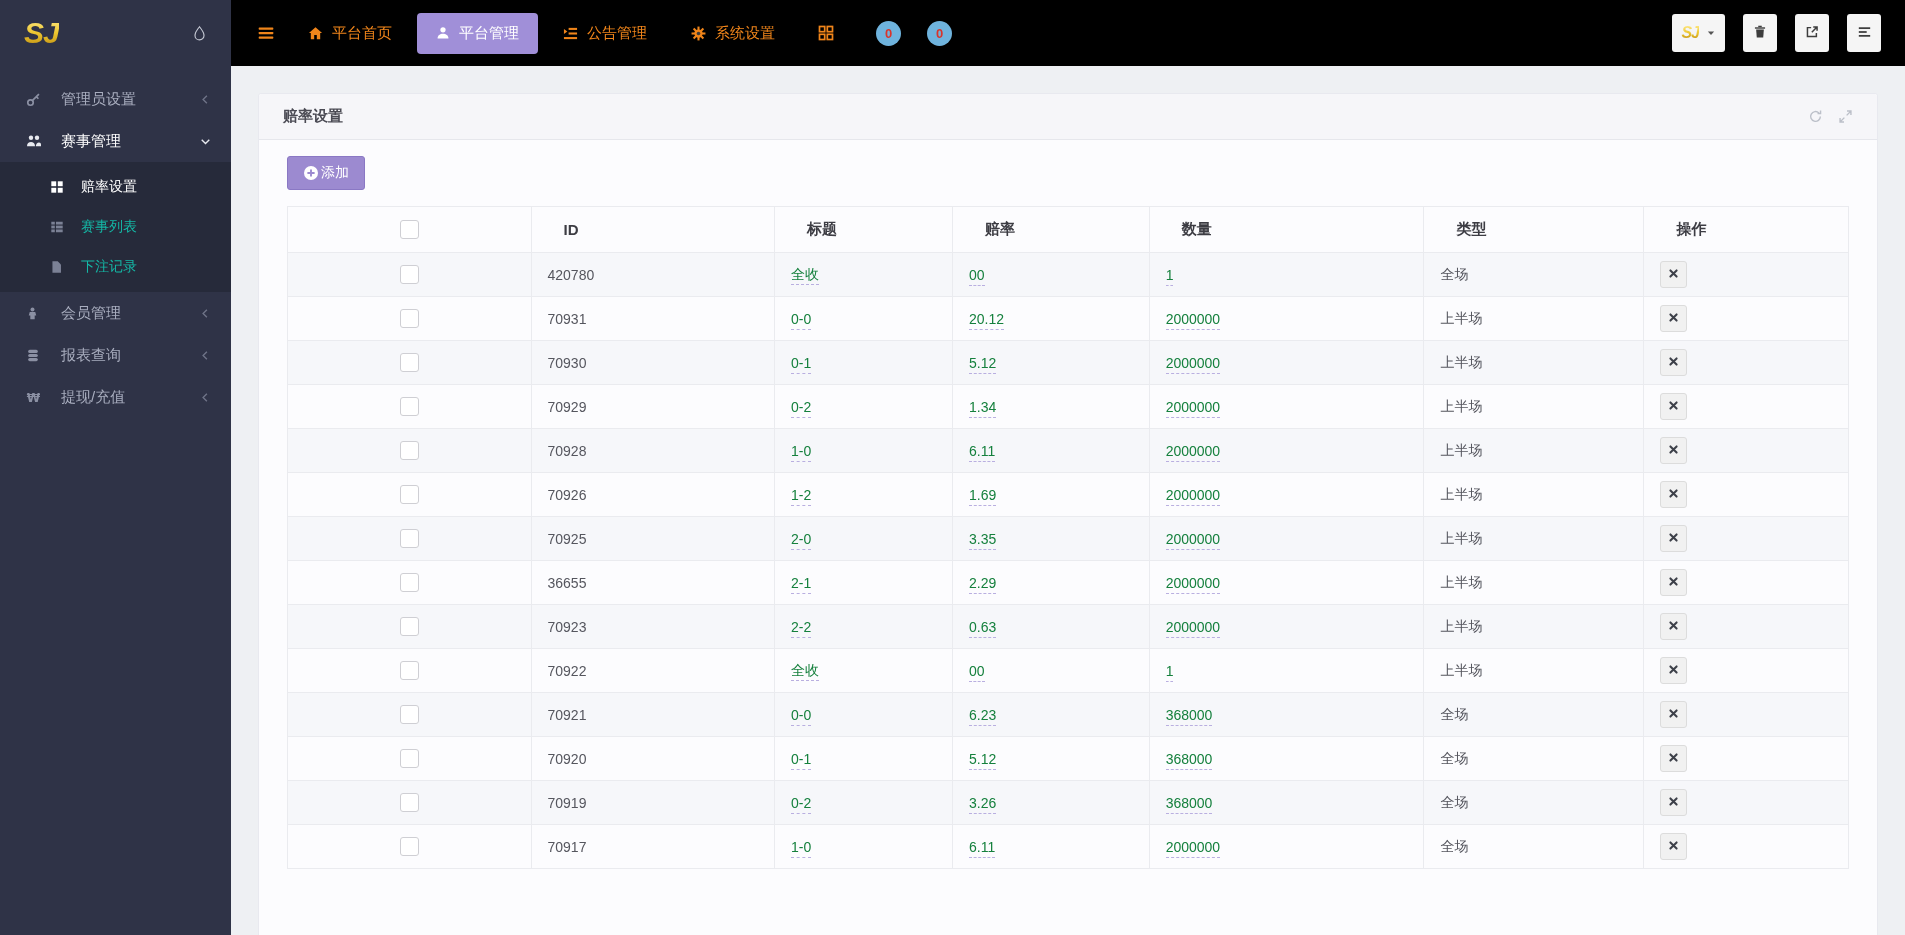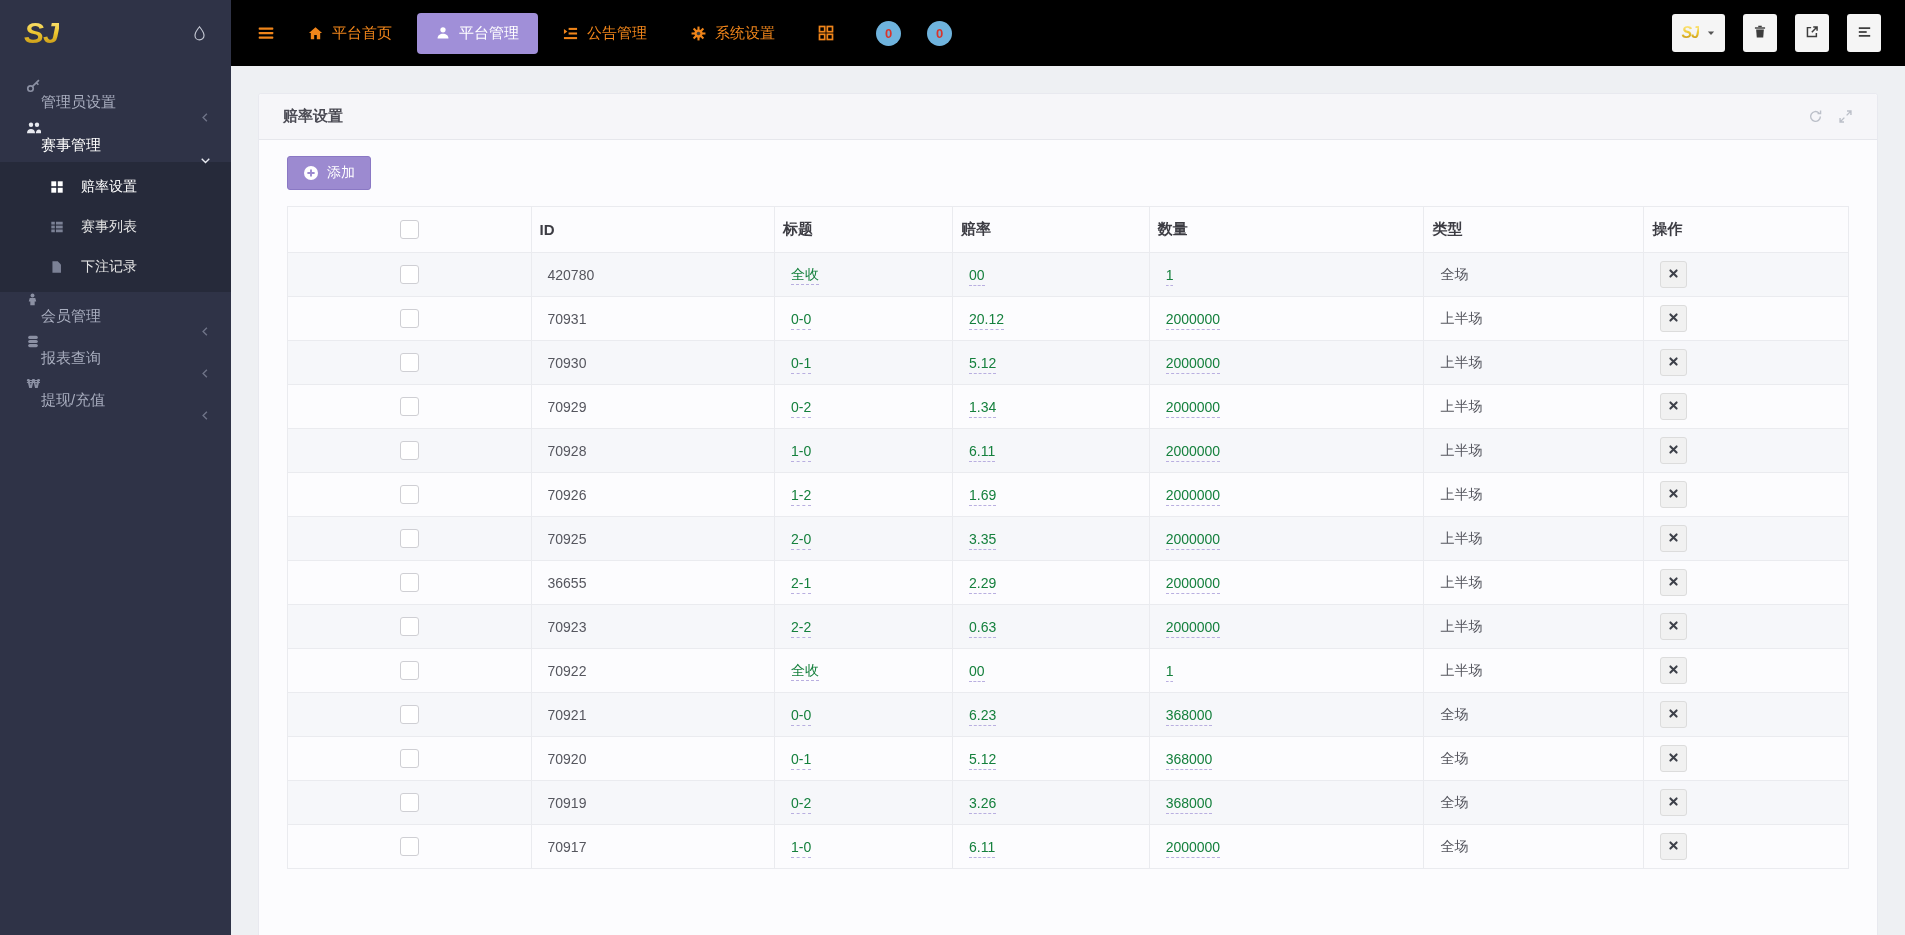--- a/index.html
+++ b/index.html
@@ -22,47 +22,47 @@
   .nav-item.active { background:#a08fd8; color:#fff;text-align:right; }
   .apps-btn { color:#f0851a; padding:10px 16px; margin-left:8px; cursor:pointer; display:flex; align-items:center; }
   .badge { width:25px; height:25px; border-radius:50%; background:#6fb3dd; color:#d9342b; font-size:13px; font-weight:700; display:flex; align-items:center; justify-content:center; margin-left:26px; cursor:pointer; }
   #topbar-right { margin-left:auto; display:flex; align-items:center; gap:18px; padding-right:24px; }
   .tb-btn { height:38px; min-width:34px; background:#f5f5f5; border:none; border-radius:3px; display:flex; align-items:center; justify-content:center; gap:7px; padding:0 9px; color:#3d3d3d; cursor:pointer; }
   .tb-btn .logo-text { font-size:16px; }
   .tb-btn .caret { color:#555; display:flex; align-items:center; }
 
   
   #sidebar { position:absolute; top:66px; left:0; width:231px; height:869px; background:#2f3347; padding-top:12px; }
-  .side-item { height:42px; display:flex; padding:0 20px 0 26px; color:#a9aebf; font-size:15px; cursor:pointer;flex-direction:column; }
+  .side-item { height:42px; display:flex; align-items:center; padding:0 20px 0 26px; color:#a9aebf; font-size:15px; cursor:pointer; }
   .side-item .sico { width:20px; display:flex; align-items:center; color:#8b90a3; }
   .side-item .slabel { margin-left:15px; }
   .side-item .chev { margin-left:auto; color:#6f7488; display:flex; align-items:center; }
   .side-item.open { color:#fff; }
   .side-item.open .sico, .side-item.open .chev { color:#e8eaf0; }
   .submenu { background:#262a3a; padding:5px 0; }
-  .sub-item { height:40px; display:flex; align-items:center; padding-left:50px; color:#e5e5e5; font-size:14px; cursor:pointer; }
+  .sub-item { height:40px; display:flex; align-items:center; padding-left:50px; color:#14b8a6; font-size:14px; cursor:pointer; }
   .sub-item .sico { width:18px; display:flex; align-items:center; color:#7b8195; }
   .sub-item .slabel { margin-left:13px; }
   .sub-item.active { color:#fff; }
   .sub-item.active .sico { color:#fff; }
 
   
   #main { position:absolute; top:66px; left:231px; width:1674px; height:869px; background:#eef0f3; overflow:hidden; }
   .panel { margin:27px 27px 0 27px; background:#fcfcfe; border:1px solid #e8e9ef; border-radius:3px; min-height:1000px; }
   .panel-hd { height:46px; background:#f6f6f9; border-bottom:1px solid #e6e7ec; display:flex; align-items:center; padding:0 24px; border-radius:3px 3px 0 0; }
   .panel-title { font-size:15px; color:#4b4b54; font-weight:700; }
   .panel-tools { margin-left:auto; display:flex; align-items:center; gap:15px; color:#bcc0c9; }
   .ptool { display:flex; align-items:center; cursor:pointer; }
   .panel-bd { padding:16px 28px 0 28px; }
-  .btn-add { background:#9c8ad0; border:1px solid #8a78c4; color:#fff; height:34px; padding:0 15px; border-radius:3px; font-size:14px; display:inline-flex; align-items:center; gap:8px; cursor:pointer; font-family:inherit; }
+  .btn-add { background:#9c8ad0; border:1px solid #8a78c4; color:#fff; height:34px; padding:0 15px; border-radius:3px; font-size:14px; display:inline-flex; align-items:center; gap:2px; cursor:pointer; font-family:inherit; }
   .btn-add .bico { display:flex; align-items:center; }
 
   
   table.grid { width:100%; margin-top:16px; border-collapse:collapse; table-layout:fixed; }
-  .grid th { height:46px; border:1px solid #eaebef; text-align:left; padding-left:8px; font-size:15px; font-weight:700; color:#3c3c43; background:#fcfcfe; }
+  .grid th { height:46px; border:1px solid #eaebef; text-align:left; padding-left:32px; font-size:15px; font-weight:700; color:#3c3c43; background:#fcfcfe; }
   .grid td { height:44px; border:1px solid #eaebef; padding-left:16px; font-size:14px; color:#55565e; }
   .grid th.c-check, .grid td.c-check { padding-left:0; text-align:center; }
   .grid tbody tr:nth-child(odd) { background:#f6f7fa; }
   .checkbox { width:19px; height:19px; background:#fff; border:1px solid #cfcfd4; border-radius:3px; display:inline-block; vertical-align:middle; cursor:pointer; }
   a.lnk { color:#15803d; text-decoration:none; border-bottom:1px dashed #b9afe0; padding-bottom:2px; cursor:pointer;margin-top:32px; }
   .btn-x { width:27px; height:27px; background:#f1f1f1; border:1px solid #dcdcdc; border-radius:3px; color:#3d4049; display:inline-flex; align-items:center; justify-content:center; cursor:pointer; }
 </style>
 </head>
 <body>
 

